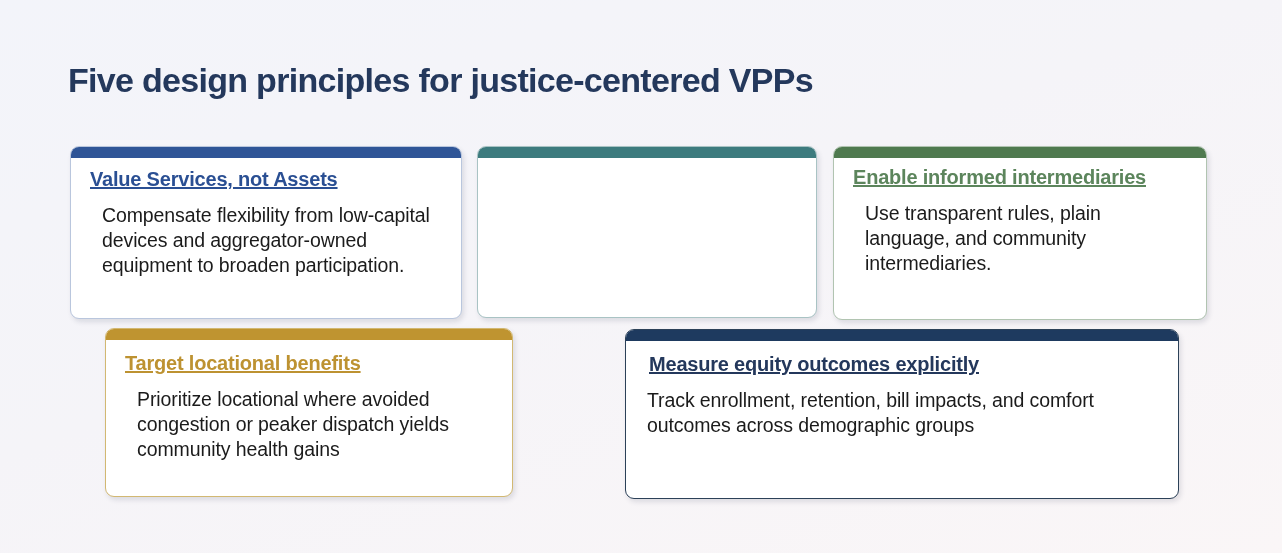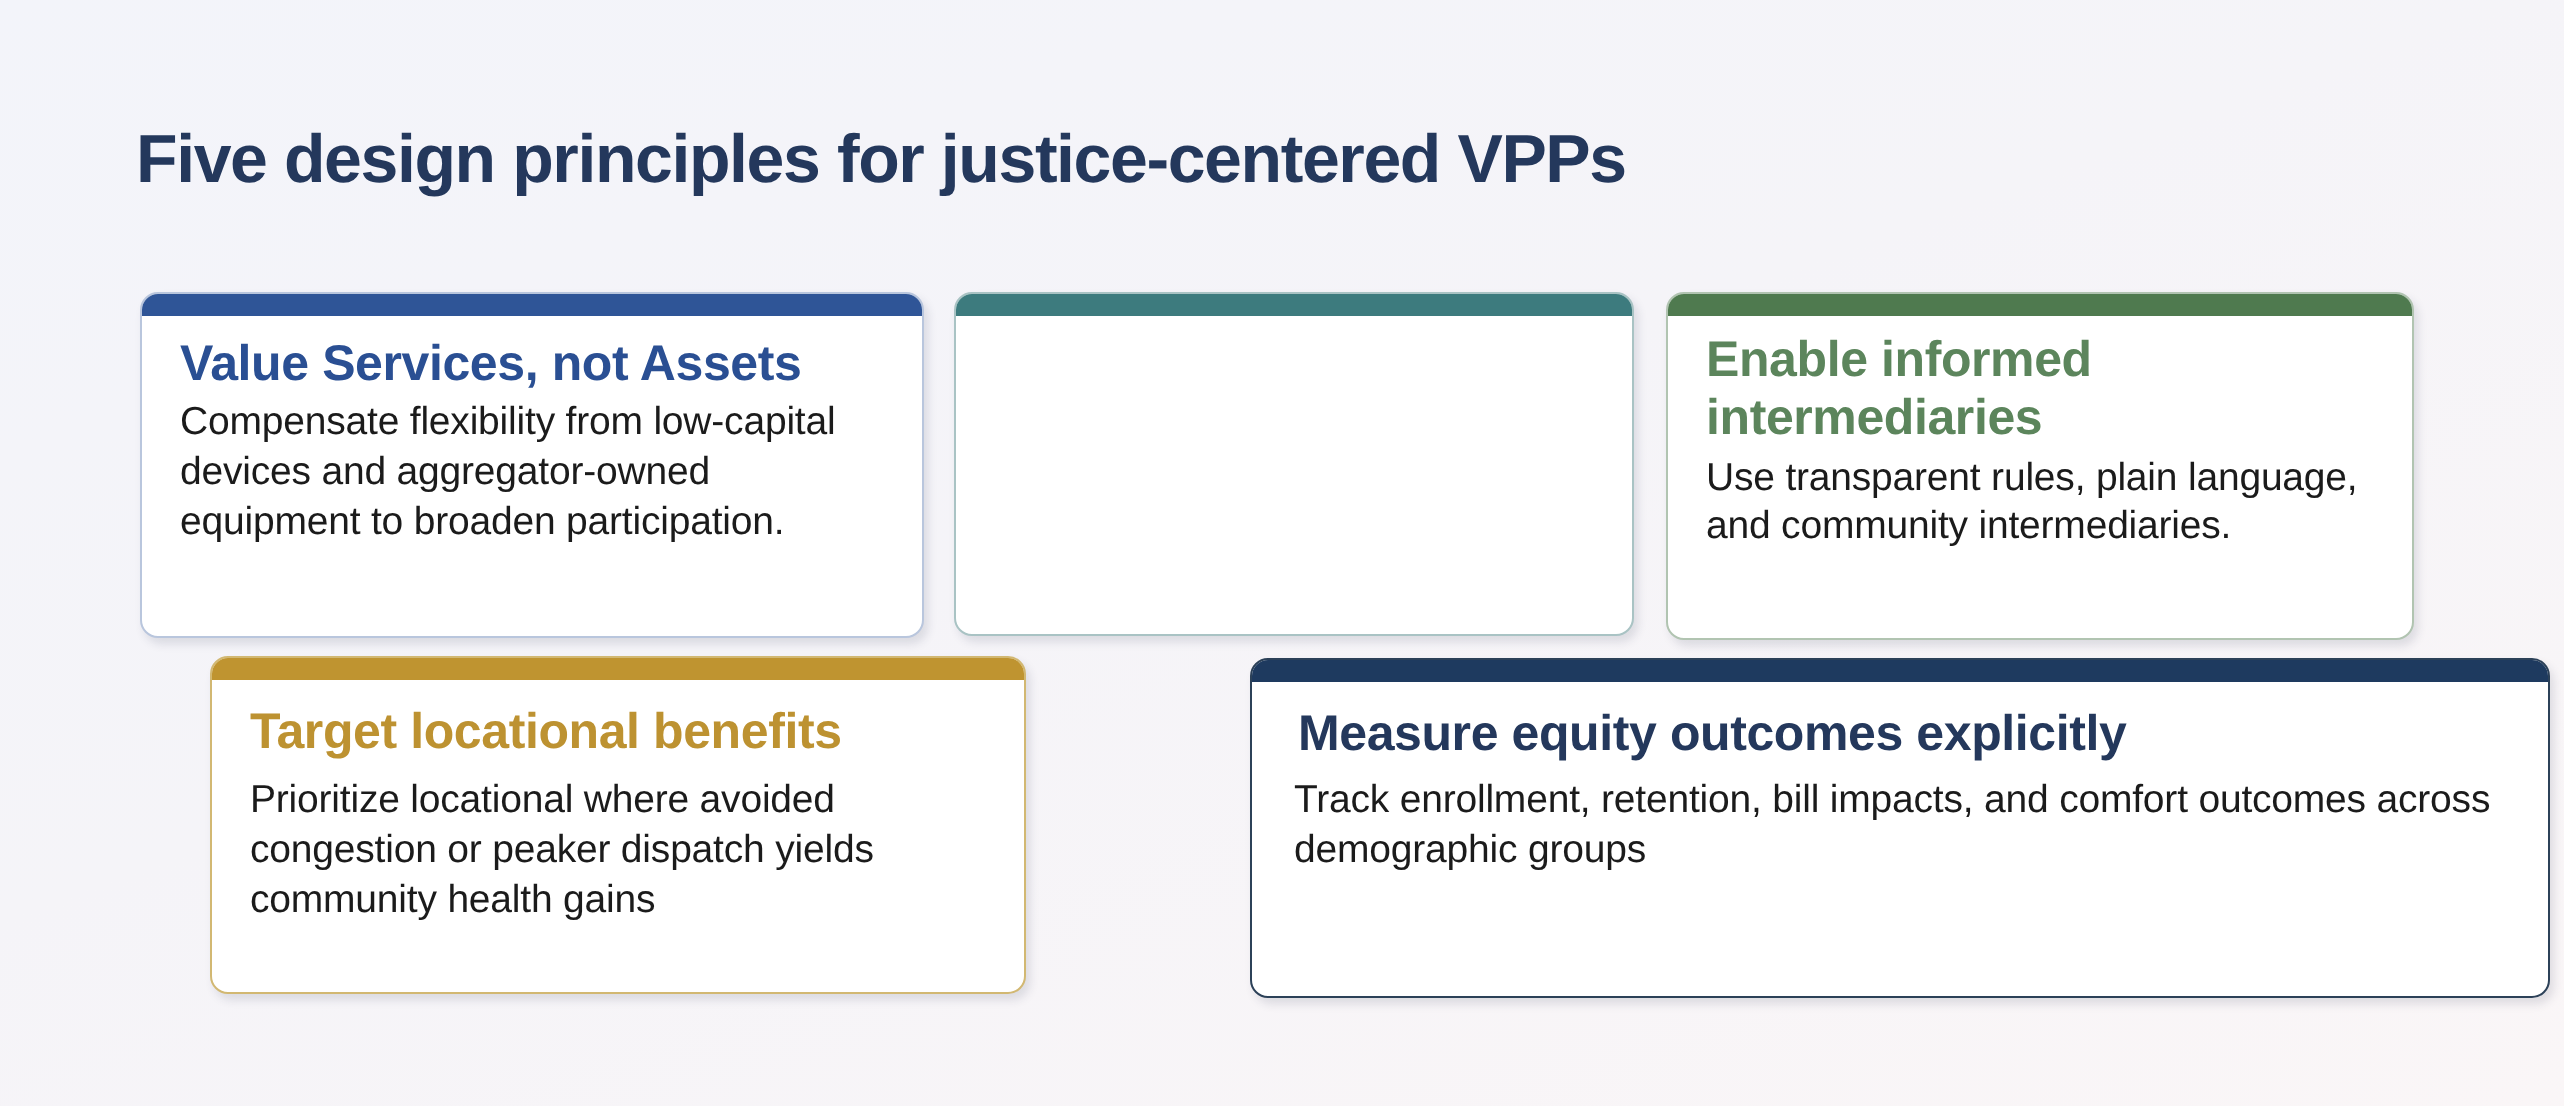--- a/index.html
+++ b/index.html
@@ -48,32 +48,33 @@
   }
   .card-accent {
     height: 11px;
     width: 100%;
     display: block;
   }
   .card-body {
     padding: 9px 16px 10px 17px;
   }
   .card-heading {
-    font-size: 25px;
+    font-size: 20px;
     font-weight: 700;
     line-height: 1.17;
     letter-spacing: -0.2px;
     margin: 0 0 2px 0;
+    text-decoration: underline;
   }
   .card-text {
     font-size: 19.5px;
     font-weight: 400;
     line-height: 1.27;
     color: #1b1b1b;
-    margin: 0;
+    margin: 12px;
     letter-spacing: -0.1px;
   }
 
   
   #card-1 {
     left: 70px;
     top: 146px;
     width: 392px;
     height: 173px;
     border-color: #b9c6dd;
@@ -116,21 +117,21 @@
   }
   #card-4 .card-accent { background: #bf9430; }
   #card-4 .card-heading { color: #bd9231; }
   #card-4 .card-body { padding-top: 12px; padding-left: 19px; padding-right: 14px; }
   #card-4 .card-heading { margin-bottom: 7px; }
 
   
   #card-5 {
     left: 625px;
     top: 329px;
-    width: 650px;
+    width: 554px;
     height: 170px;
     border-color: #2c4158;
   }
   #card-5 .card-accent { background: #1e3a5f; }
   #card-5 .card-heading { color: #24385c; }
   #card-5 .card-body { padding-top: 12px; padding-left: 23px; padding-right: 14px; }
   #card-5 .card-heading { margin-bottom: 6px; }
   #card-5 .card-text { margin-left: -2px; }
 </style>
 </head>

